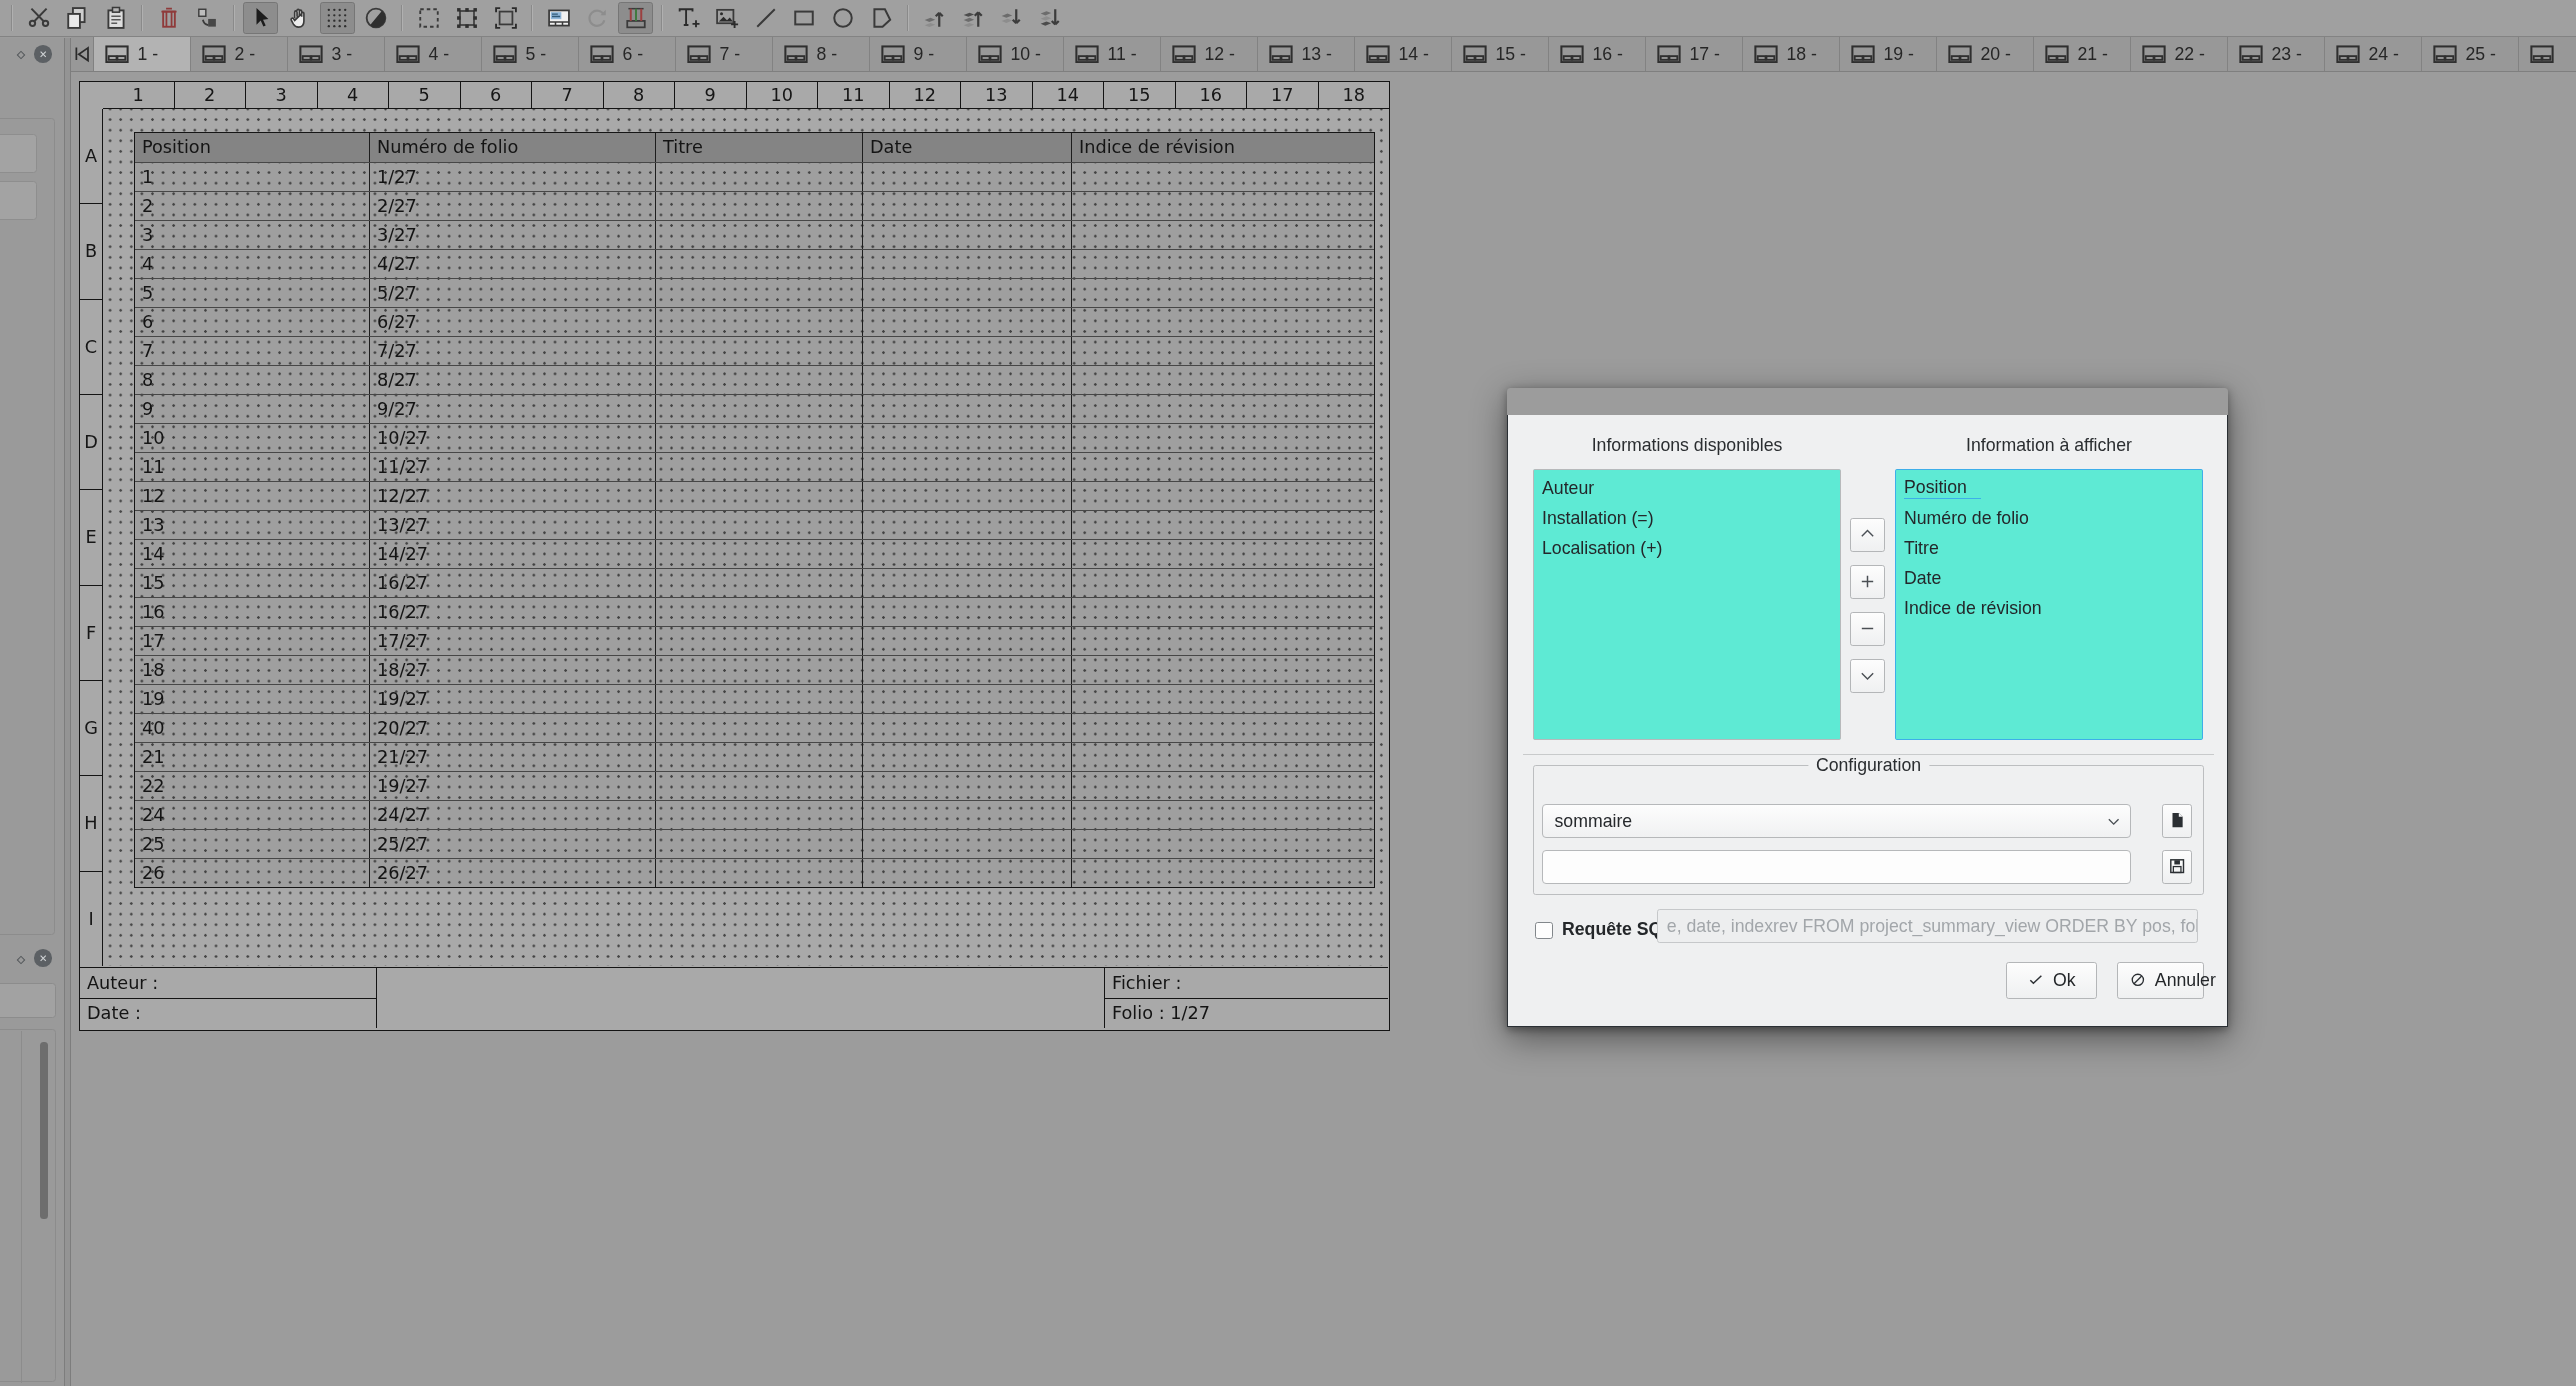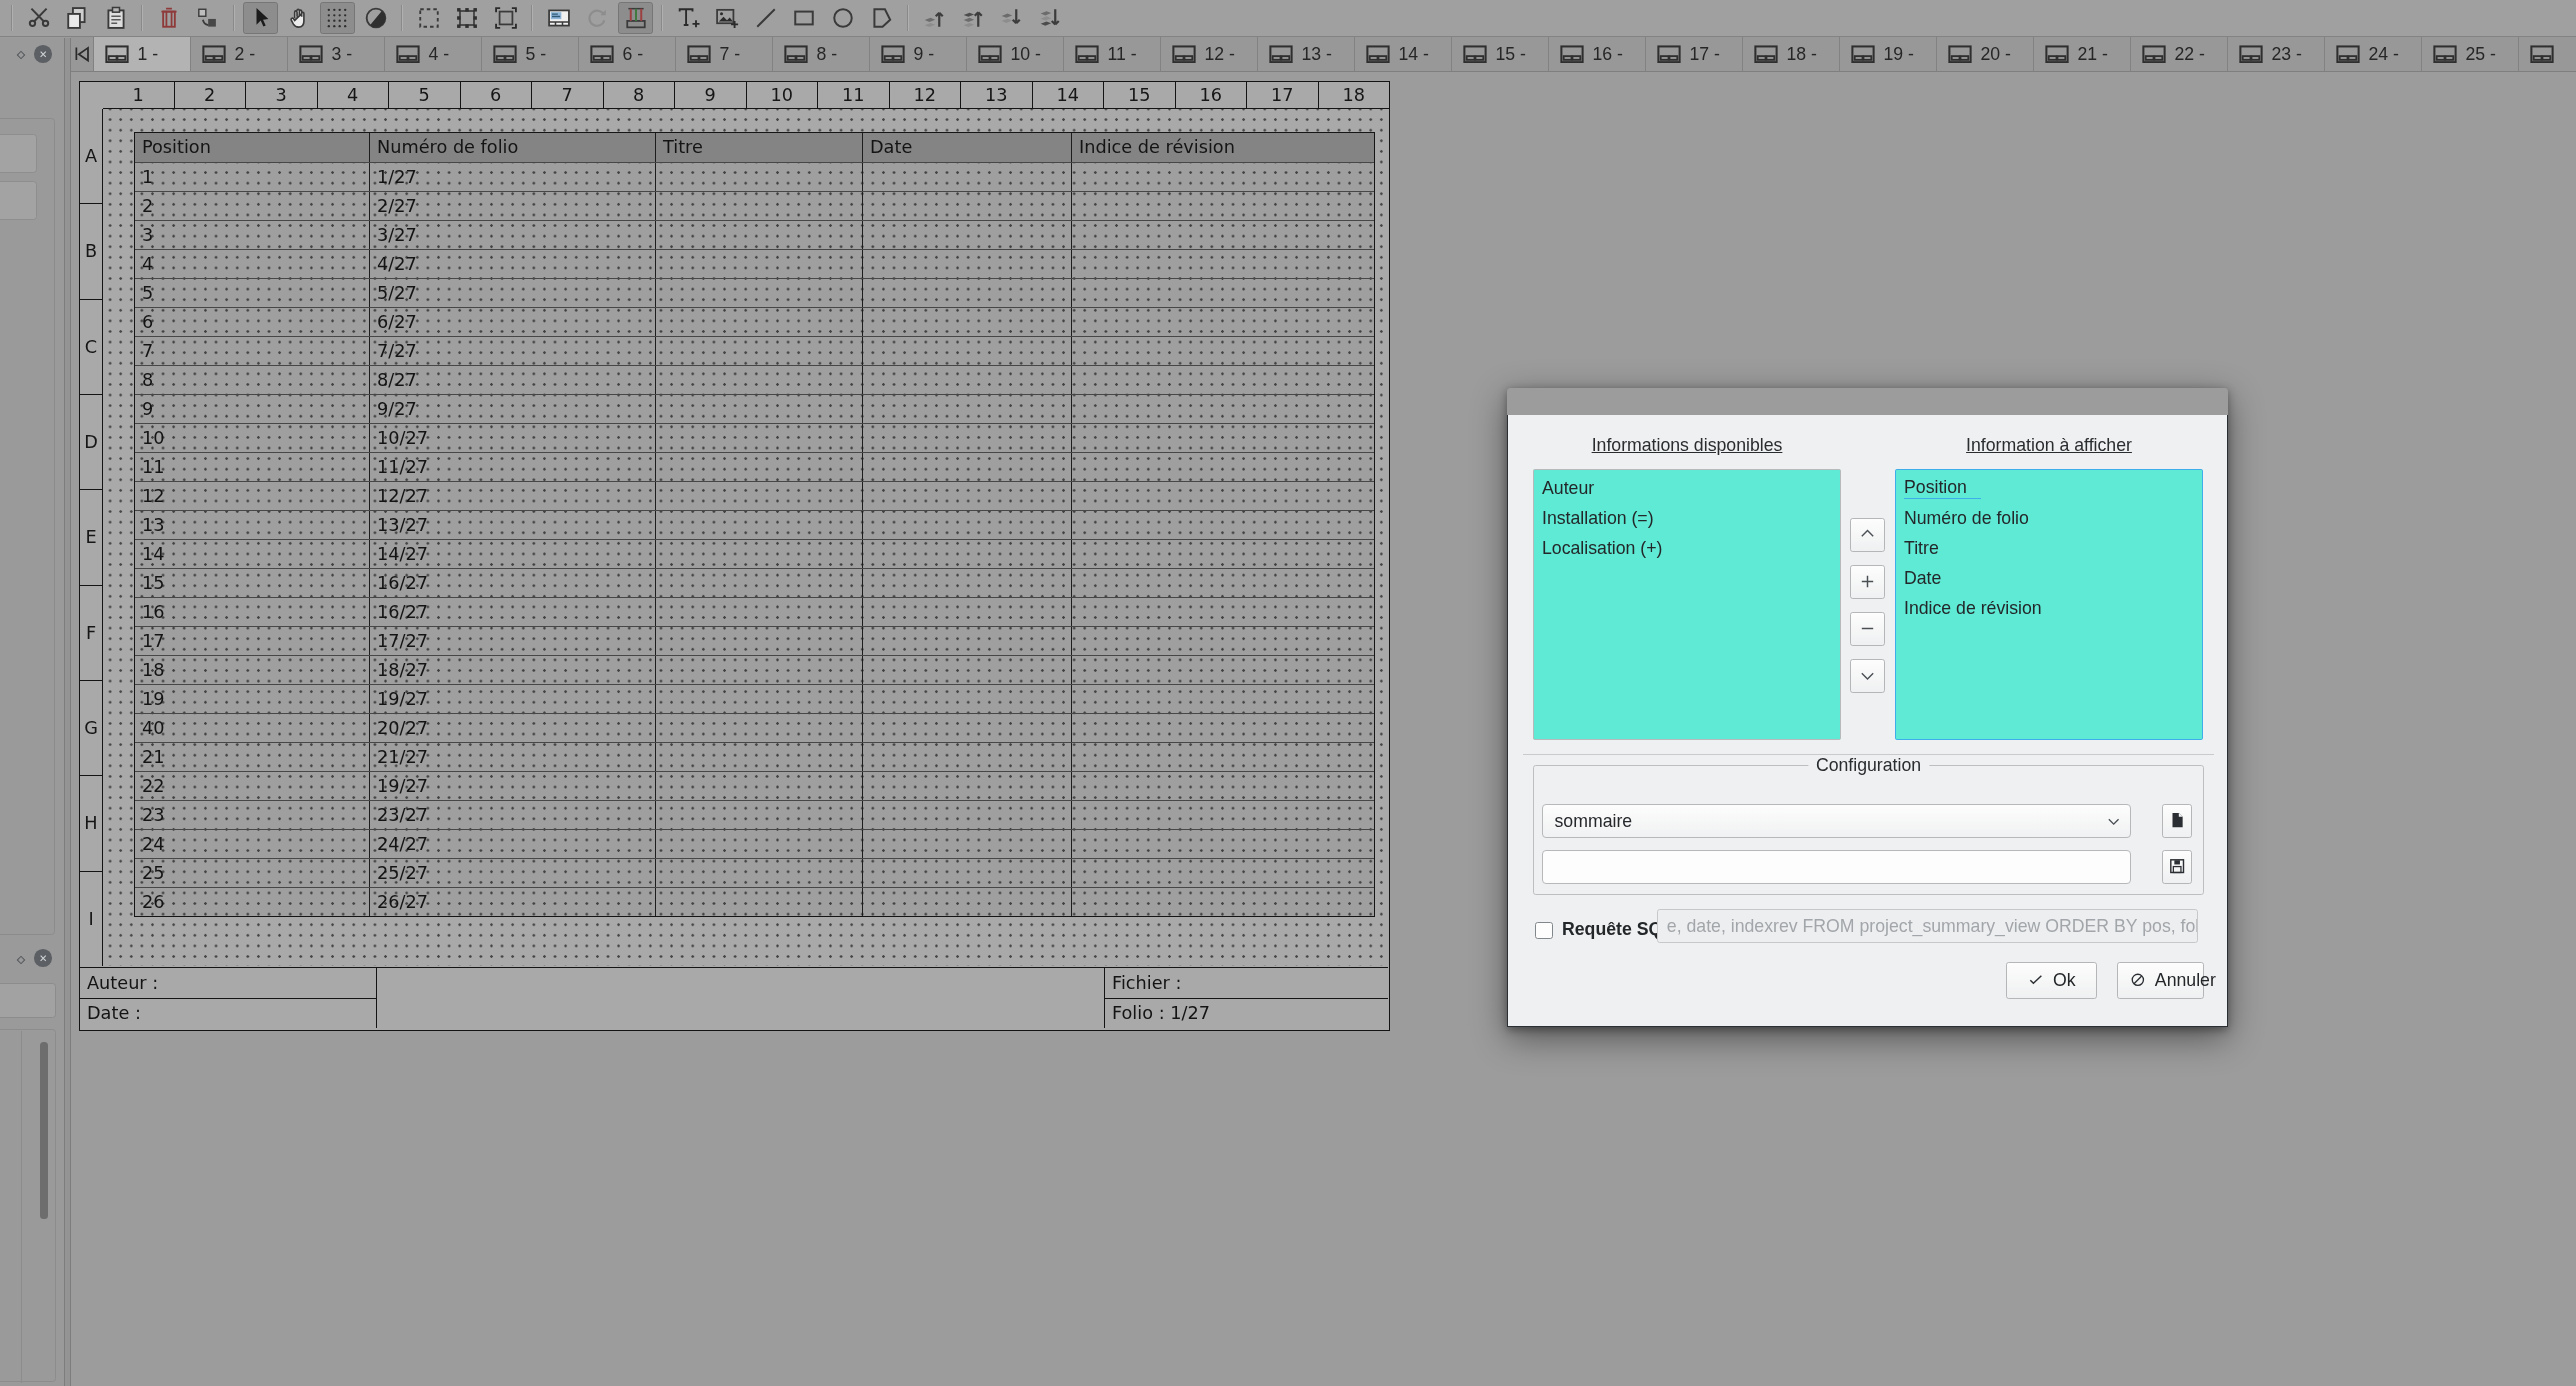--- a/index.html
+++ b/index.html
@@ -85,21 +85,21 @@
   #dlg-titlebar { position:absolute; left:0; top:0; width:100%; height:26.5px; background:#343a40;
                   border-radius:3.5px 3.5px 0 0; display:flex; align-items:center; }
   #dlg-title { margin-left:8.8px; color:#f4f5f6; font-size:17.7px; }
   #dlg-appicon { margin-left:10.6px; width:17.7px; height:17.7px; flex:none; }
   .win-btn { position:absolute; top:2.7px; width:21px; height:21px; display:flex; align-items:center;
              justify-content:center; color:#d7dadd; font-size:17px; }
   #btn-help{ left:613px; } #btn-min{ left:642px; } #btn-max{ left:665px; }
   #btn-close{ left:690px; width:19.4px; height:19.4px; top:3.5px; border-radius:50%; background:#e15260; }
   #dlg-body { position:absolute; left:0; top:26.5px; width:721px; height:612px; background:#eff0f1;
               border:0.9px solid #2a2f34; border-top:none; }
-  .grp-label { position:absolute; width:308px; text-align:center; font-size:17.7px; color:#2a2d30; top:20.3px;text-decoration:underline; }
+  .grp-label { position:absolute; width:308px; text-align:center; font-size:17.7px; color:#2a2d30; top:20.3px; }
   #lbl-avail{ left:25px; } #lbl-disp{ left:387px; }
   .dlg-list { position:absolute; top:54px; width:308px; height:271px; background:#5eead4;
               border:0.9px solid #b7b9bb; border-radius:1.8px; padding-top:3.5px; }
   #list-avail { left:25px; }
   #list-disp  { left:387px; border:0.9px solid #3daee9; }
   .list-item { height:30px; padding-left:8px; font-size:17.7px; color:#24272a; display:flex; align-items:center; }
   .sel-underline { border-bottom:1.8px solid #3daee9; padding-right:14px; }
   .move-btn { position:absolute; left:342px; width:35px; height:34px; border:0.9px solid #b4b6b8; border-radius:2.7px;
               background:linear-gradient(#fdfdfd,#eff0f1); display:flex; align-items:center; justify-content:center; }
   #mv-up{top:103px;} #mv-add{top:150px;} #mv-rem{top:197px;} #mv-down{top:244px;}
@@ -862,27 +862,20 @@
           <div class="tcell c4"></div>
         </div>
         <div class="trow">
           <div class="tcell c0">22</div>
           <div class="tcell c1">19/27</div>
           <div class="tcell c2"></div>
           <div class="tcell c3"></div>
           <div class="tcell c4"></div>
         </div>
         <div class="trow">
-          <div class="tcell c0">23</div>
-          <div class="tcell c1">23/27</div>
-          <div class="tcell c2"></div>
-          <div class="tcell c3"></div>
-          <div class="tcell c4"></div>
-        </div>
-        <div class="trow">
           <div class="tcell c0">24</div>
           <div class="tcell c1">24/27</div>
           <div class="tcell c2"></div>
           <div class="tcell c3"></div>
           <div class="tcell c4"></div>
         </div>
         <div class="trow">
           <div class="tcell c0">25</div>
           <div class="tcell c1">25/27</div>
           <div class="tcell c2"></div>

